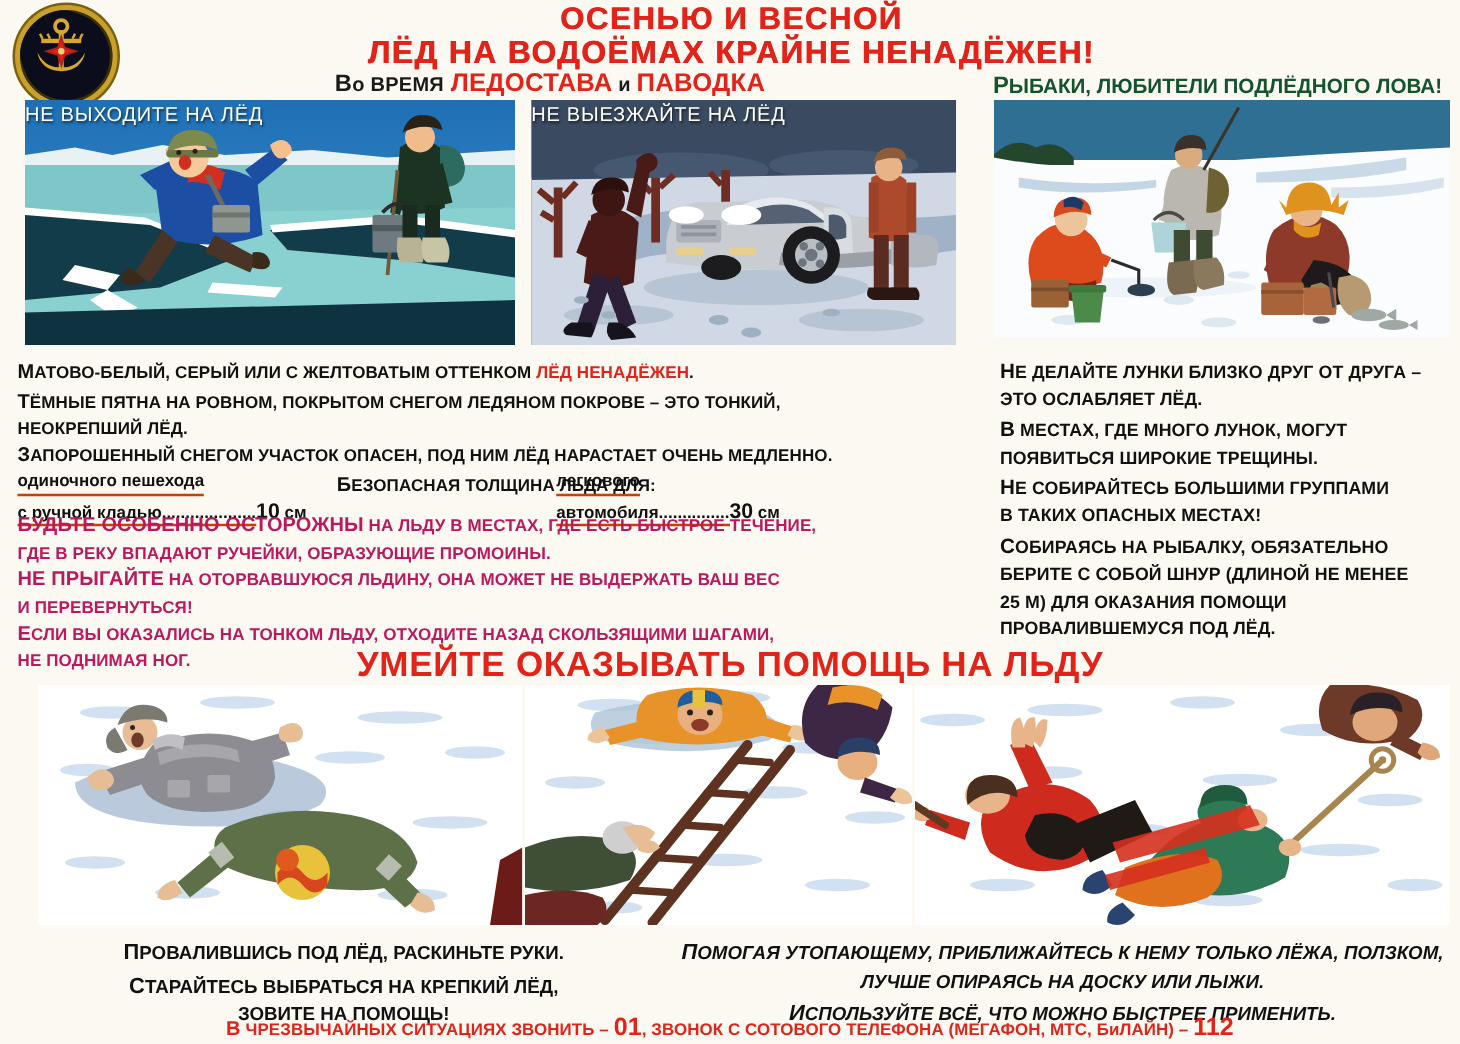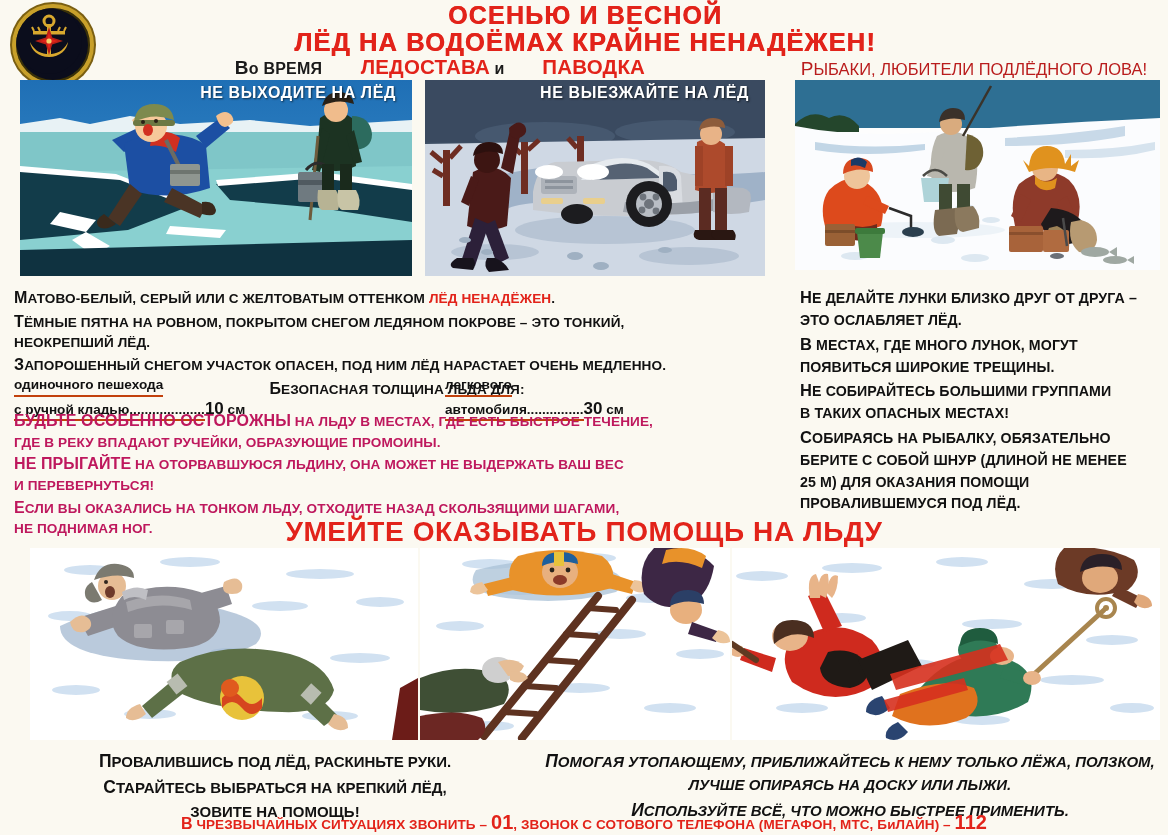--- a/index.html
+++ b/index.html
@@ -37,34 +37,34 @@
     font-stretch:condensed;
     text-shadow:0.5px 0 0 #e2231a;
   }
   .title-main .l2{font-size:25.5px;letter-spacing:1.1px;}
 
   .subtitle{
     position:absolute;left:120px;top:55px;width:640px;
     text-align:center;font-size:19px;font-weight:bold;
     color:#1a1a1a;letter-spacing:0.2px;
   }
-  .subtitle .red{color:#e2231a;font-size:20.5px;margin-left:33px;}
+  .subtitle .red{color:#e2231a;font-size:20.5px;}
   .subtitle .small{font-size:16px;}
 
   .fishers-title{
     position:absolute;left:780px;top:58px;width:388px;
-    text-align:center;font-size:16.5px;font-weight:normal;color:#b91c1c;
+    text-align:center;font-size:16.5px;font-weight:bold;color:#14532d;
   }
   .fishers-title .cap{font-size:19px;}
 
   
   .panel{position:absolute;overflow:hidden;}
   .panel .cap{
-    position:absolute;top:4px;left:0;right:16px;text-align:right;
-    color:#fff;font-weight:bold;font-size:16px;letter-spacing:0.6px;
+    position:absolute;top:4px;left:0;right:16px;text-align:left;
+    color:#fff;font-weight:normal;font-size:16px;letter-spacing:0.6px;
     text-shadow:1px 1px 2px rgba(0,0,0,.6);
     z-index:9;
   }
   #p1{left:20px;top:80px;width:392px;height:196px;}
   #p2{left:425px;top:80px;width:340px;height:196px;}
   #p3{left:795px;top:80px;width:365px;height:190px;}
 
   
   .lefttext{
     position:absolute;left:14px;top:286px;width:766px;

